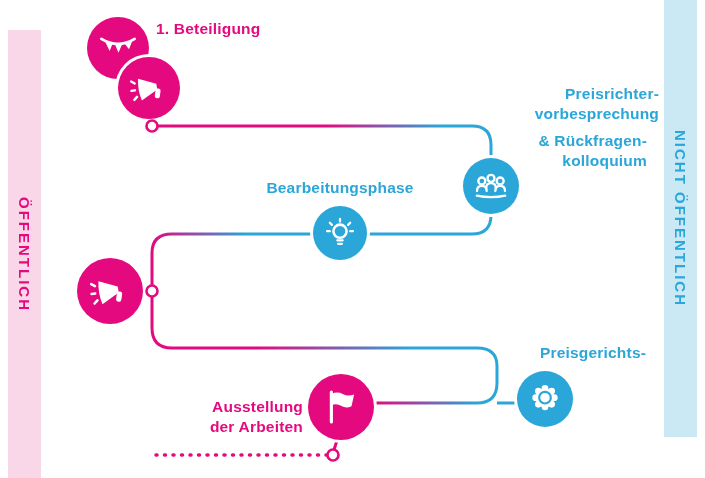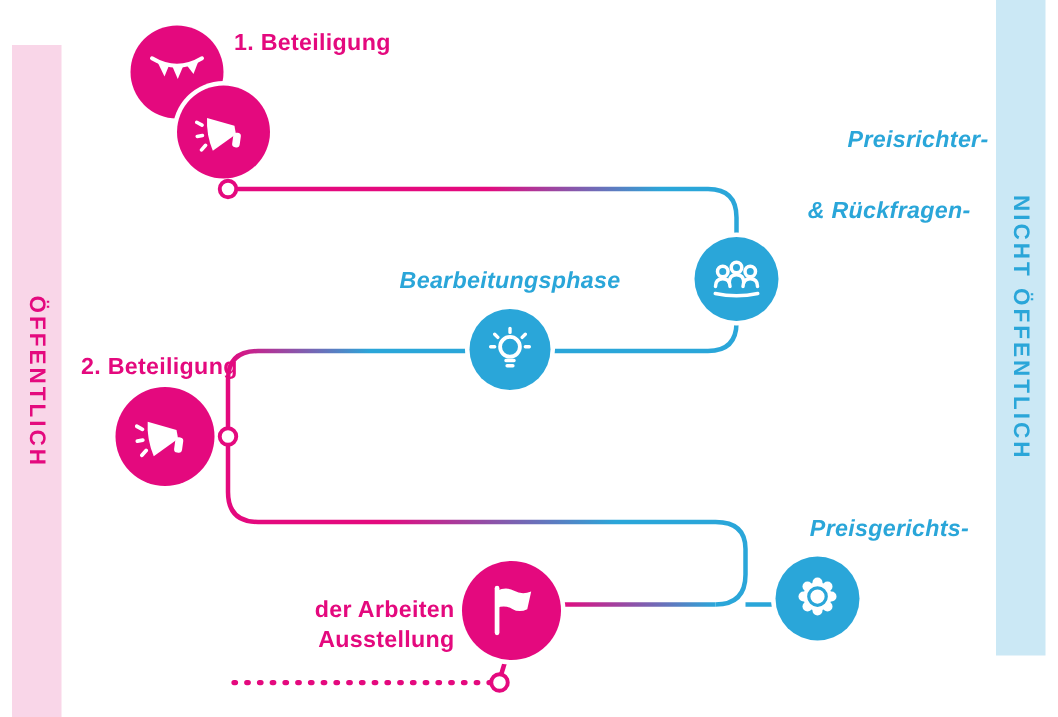--- a/index.html
+++ b/index.html
@@ -40,21 +40,21 @@
   .bubble.pink{background:var(--pink,#e4097e);}
   .bubble.blue{background:var(--blue,#2aa6d9);}
   .bubble svg{display:block;}
 
   
   .lbl{
     position:absolute;font-weight:bold;font-size:15.5px;line-height:20px;
     letter-spacing:.2px;z-index:2;white-space:nowrap;
   }
   .lbl.pink{color:var(--pink,#e4097e);}
-  .lbl.blue{color:var(--blue,#2aa6d9);font-style:italic;}
+  .lbl.blue{color:var(--blue,#2aa6d9);}
   .lbl.right{text-align:right;}
   .lbl.center{text-align:center;}
 
   
   .stop-pink{stop-color:var(--pink,#e4097e);}
   .stop-blue{stop-color:var(--blue,#2aa6d9);}
   .stroke-pink{stroke:var(--pink,#e4097e);}
   .stroke-blue{stroke:var(--blue,#2aa6d9);}
   .conn path{fill:none;stroke-width:3;}
   .conn path.dotted{stroke-width:3.5;stroke-dasharray:1 7.5;stroke-linecap:round;}
@@ -187,31 +187,32 @@
     <circle class="node" cx="152" cy="291" r="5.5"></circle>
     <circle class="node" cx="333" cy="455" r="5.5"></circle>
   </svg>
 
   <div class="lbl pink" style="left:156px;top:19px;">
     <div>1. Beteiligung</div>
   </div>
 
   <div class="lbl blue right" style="right:46px;top:84px;">
     <div>Preisrichter-</div>
+    <div>vorbesprechung</div>
   </div>
   <div class="lbl blue right" style="right:58px;top:131px;">
     <div>&amp; Rückfragen-</div>
+    <div>kolloquium</div>
   </div>
 
   <div class="lbl blue center" style="left:255px;top:178px;width:170px;">Bearbeitungsphase</div>
 
-  <div class="lbl pink" style="left:54px;top:235px;">2. Beteiligung</div>
 
   <div class="lbl blue center" style="left:522px;top:343px;width:142px;">
     <div>Preisgerichts-</div>
   </div>
 
   <div class="lbl pink right" style="right:402px;top:397px;">
+    <div>Ausstellung</div>
     <div>der Arbeiten</div>
-    <div>Ausstellung</div>
   </div>
 
 </div>
 
 </body></html>

